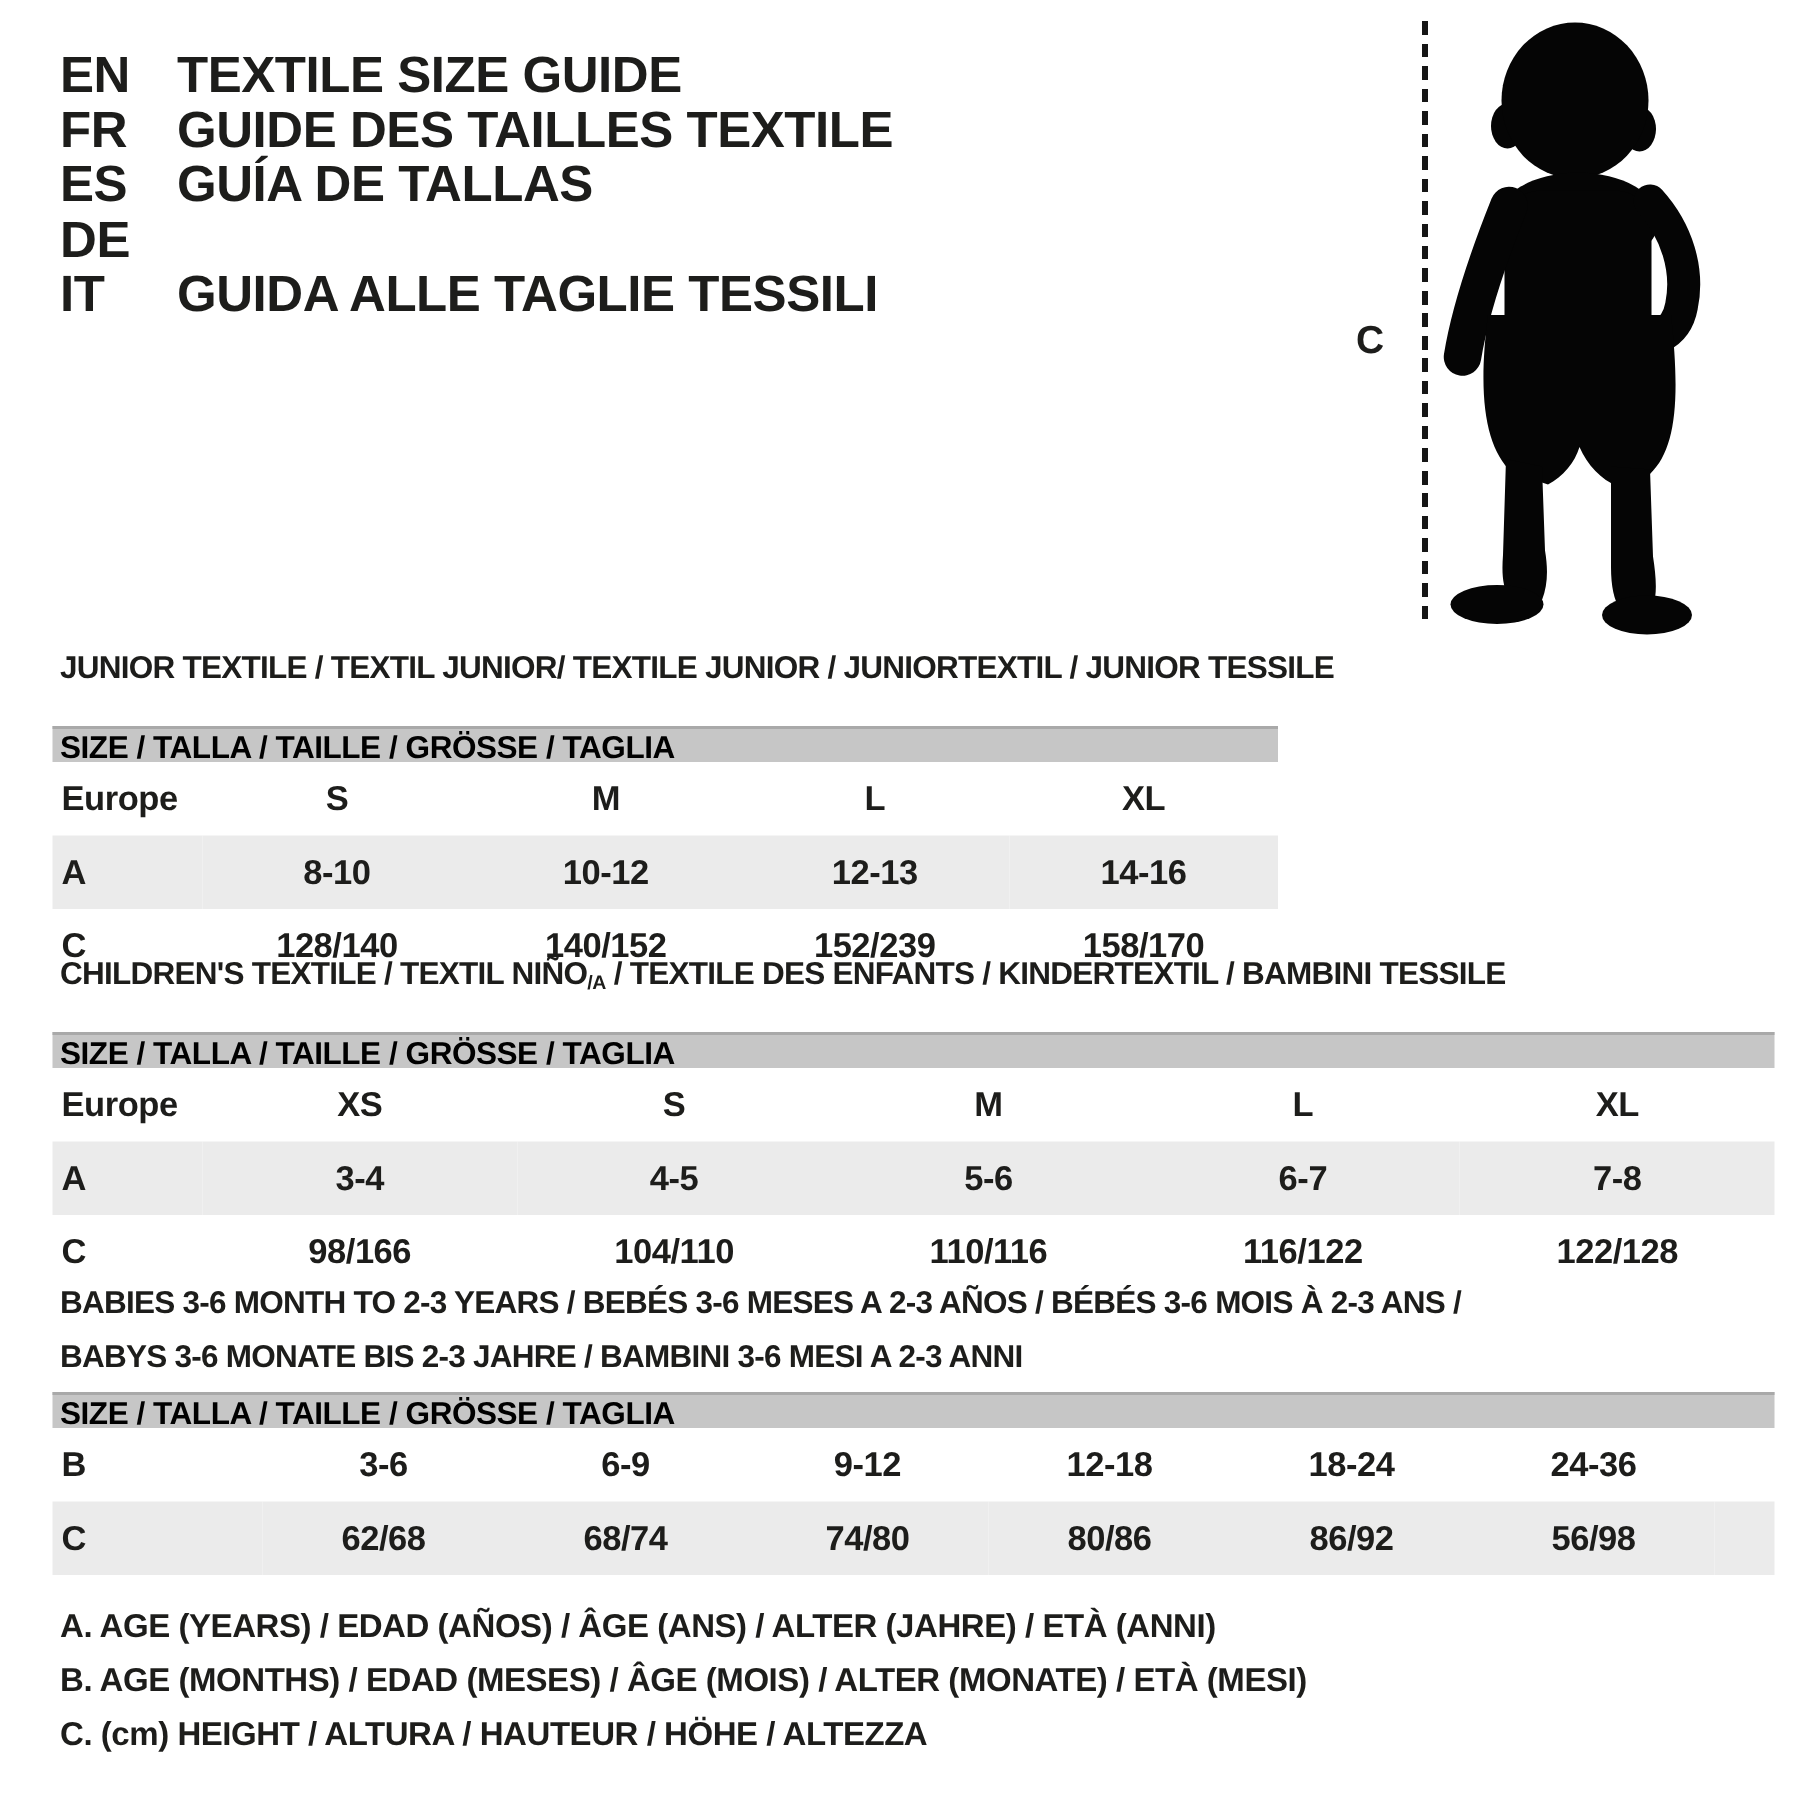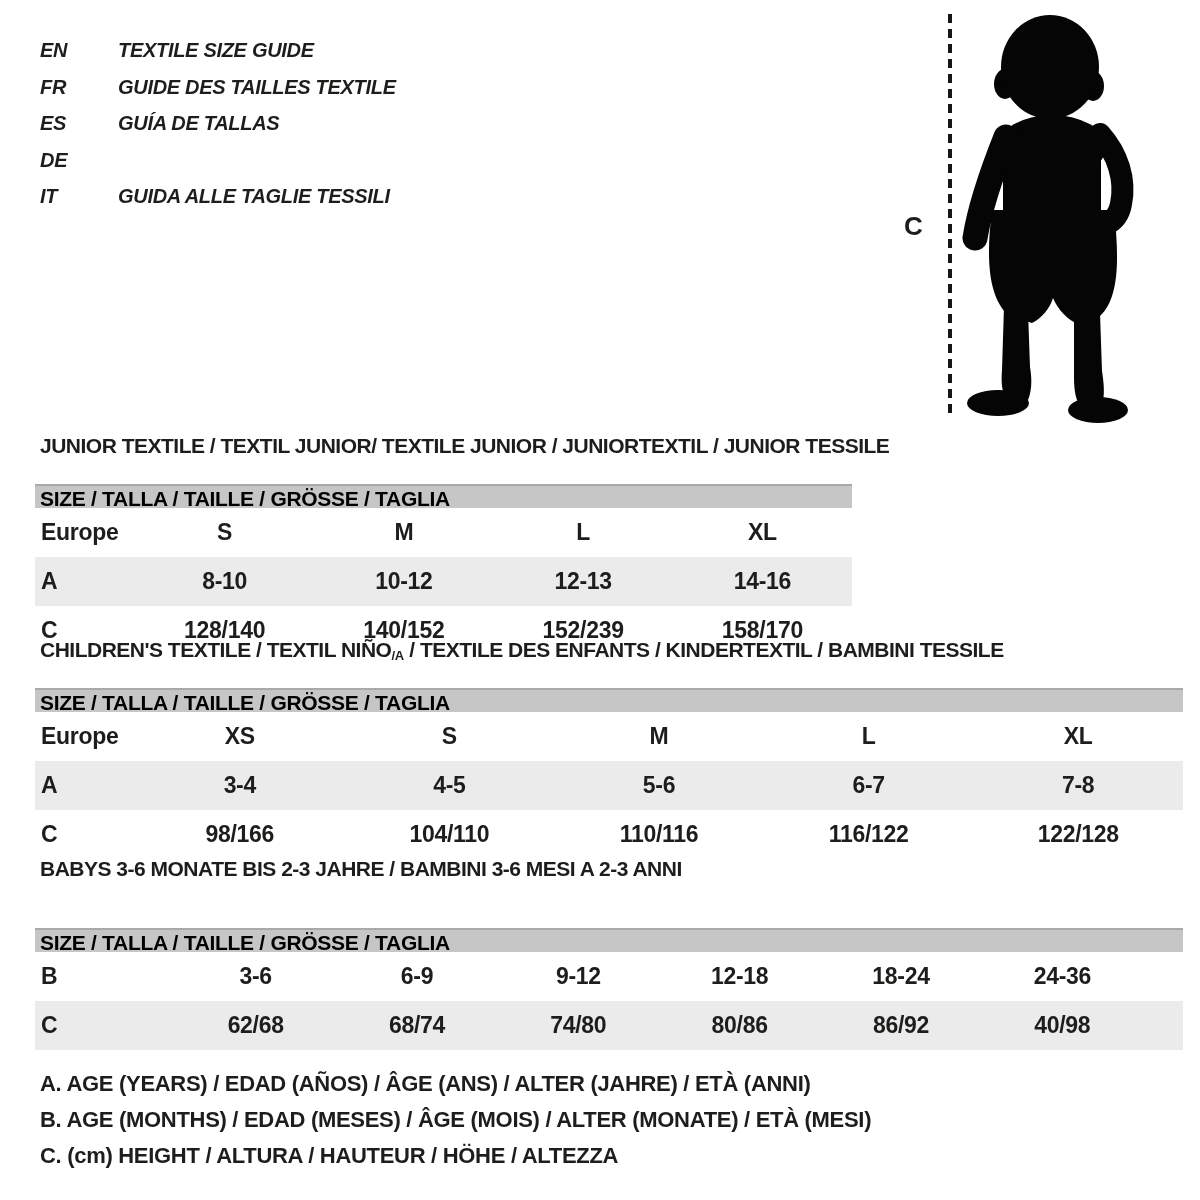--- a/index.html
+++ b/index.html
@@ -15,21 +15,21 @@
     width:1200px;height:1200px;
     font-family:"Liberation Sans",sans-serif;
     color:var(--ink);
     overflow:hidden;
     letter-spacing:-0.3px;
   }
   .abs{position:absolute;}
 
   
   #lang-header{left:40px;top:32px;}
-  .lang-row{display:flex;font-size:20px;font-weight:bold;line-height:36.5px;white-space:nowrap;font-style:italic;}
+  .lang-row{display:flex;font-size:34px;font-weight:bold;line-height:36.5px;white-space:nowrap;}
   .lang-code{width:78px;flex:0 0 78px;}
 
   
   #measure-line{
     left:948px;top:14px;width:4px;height:400px;
     background:repeating-linear-gradient(to bottom,#161616 0 9px,transparent 9px 15px);
   }
   #measure-label{left:904px;top:211px;font-size:26px;font-weight:bold;}
   #toddler{left:962px;top:12px;}
 
@@ -188,20 +188,21 @@
         <td>104/110</td>
         <td>110/116</td>
         <td>116/122</td>
         <td>122/128</td>
       </tr>
     </tbody>
   </table>
 </div>
 
 <div id="babies-title" class="abs section-title">
+  <div>BABIES 3-6 MONTH TO 2-3 YEARS / BEBÉS 3-6 MESES A 2-3 AÑOS / BÉBÉS 3-6 MOIS À 2-3 ANS /</div>
   <div>BABYS 3-6 MONATE BIS 2-3 JAHRE / BAMBINI 3-6 MESI A 2-3 ANNI</div>
 </div>
 <div id="babies-section" class="abs">
   <div class="size-bar">SIZE / TALLA / TAILLE / GRÖSSE / TAGLIA</div>
   <table class="sizes">
     <colgroup>
         <col style="width:140px">
         <col>
         <col>
         <col>
@@ -221,21 +222,21 @@
         <td>24-36</td>
         <td></td>
       </tr>
       <tr>
         <td class="rowlabel">C</td>
         <td>62/68</td>
         <td>68/74</td>
         <td>74/80</td>
         <td>80/86</td>
         <td>86/92</td>
-        <td>40/98</td>
+        <td>56/98</td>
         <td></td>
       </tr>
     </tbody>
   </table>
 </div>
 
 <div id="legend" class="abs">
   <div>A. AGE (YEARS) / EDAD (AÑOS) / ÂGE (ANS) / ALTER (JAHRE) / ETÀ (ANNI)</div>
   <div>B. AGE (MONTHS) / EDAD (MESES) / ÂGE (MOIS) / ALTER (MONATE) / ETÀ (MESI)</div>
   <div>C. (cm) HEIGHT / ALTURA / HAUTEUR / HÖHE / ALTEZZA</div>

